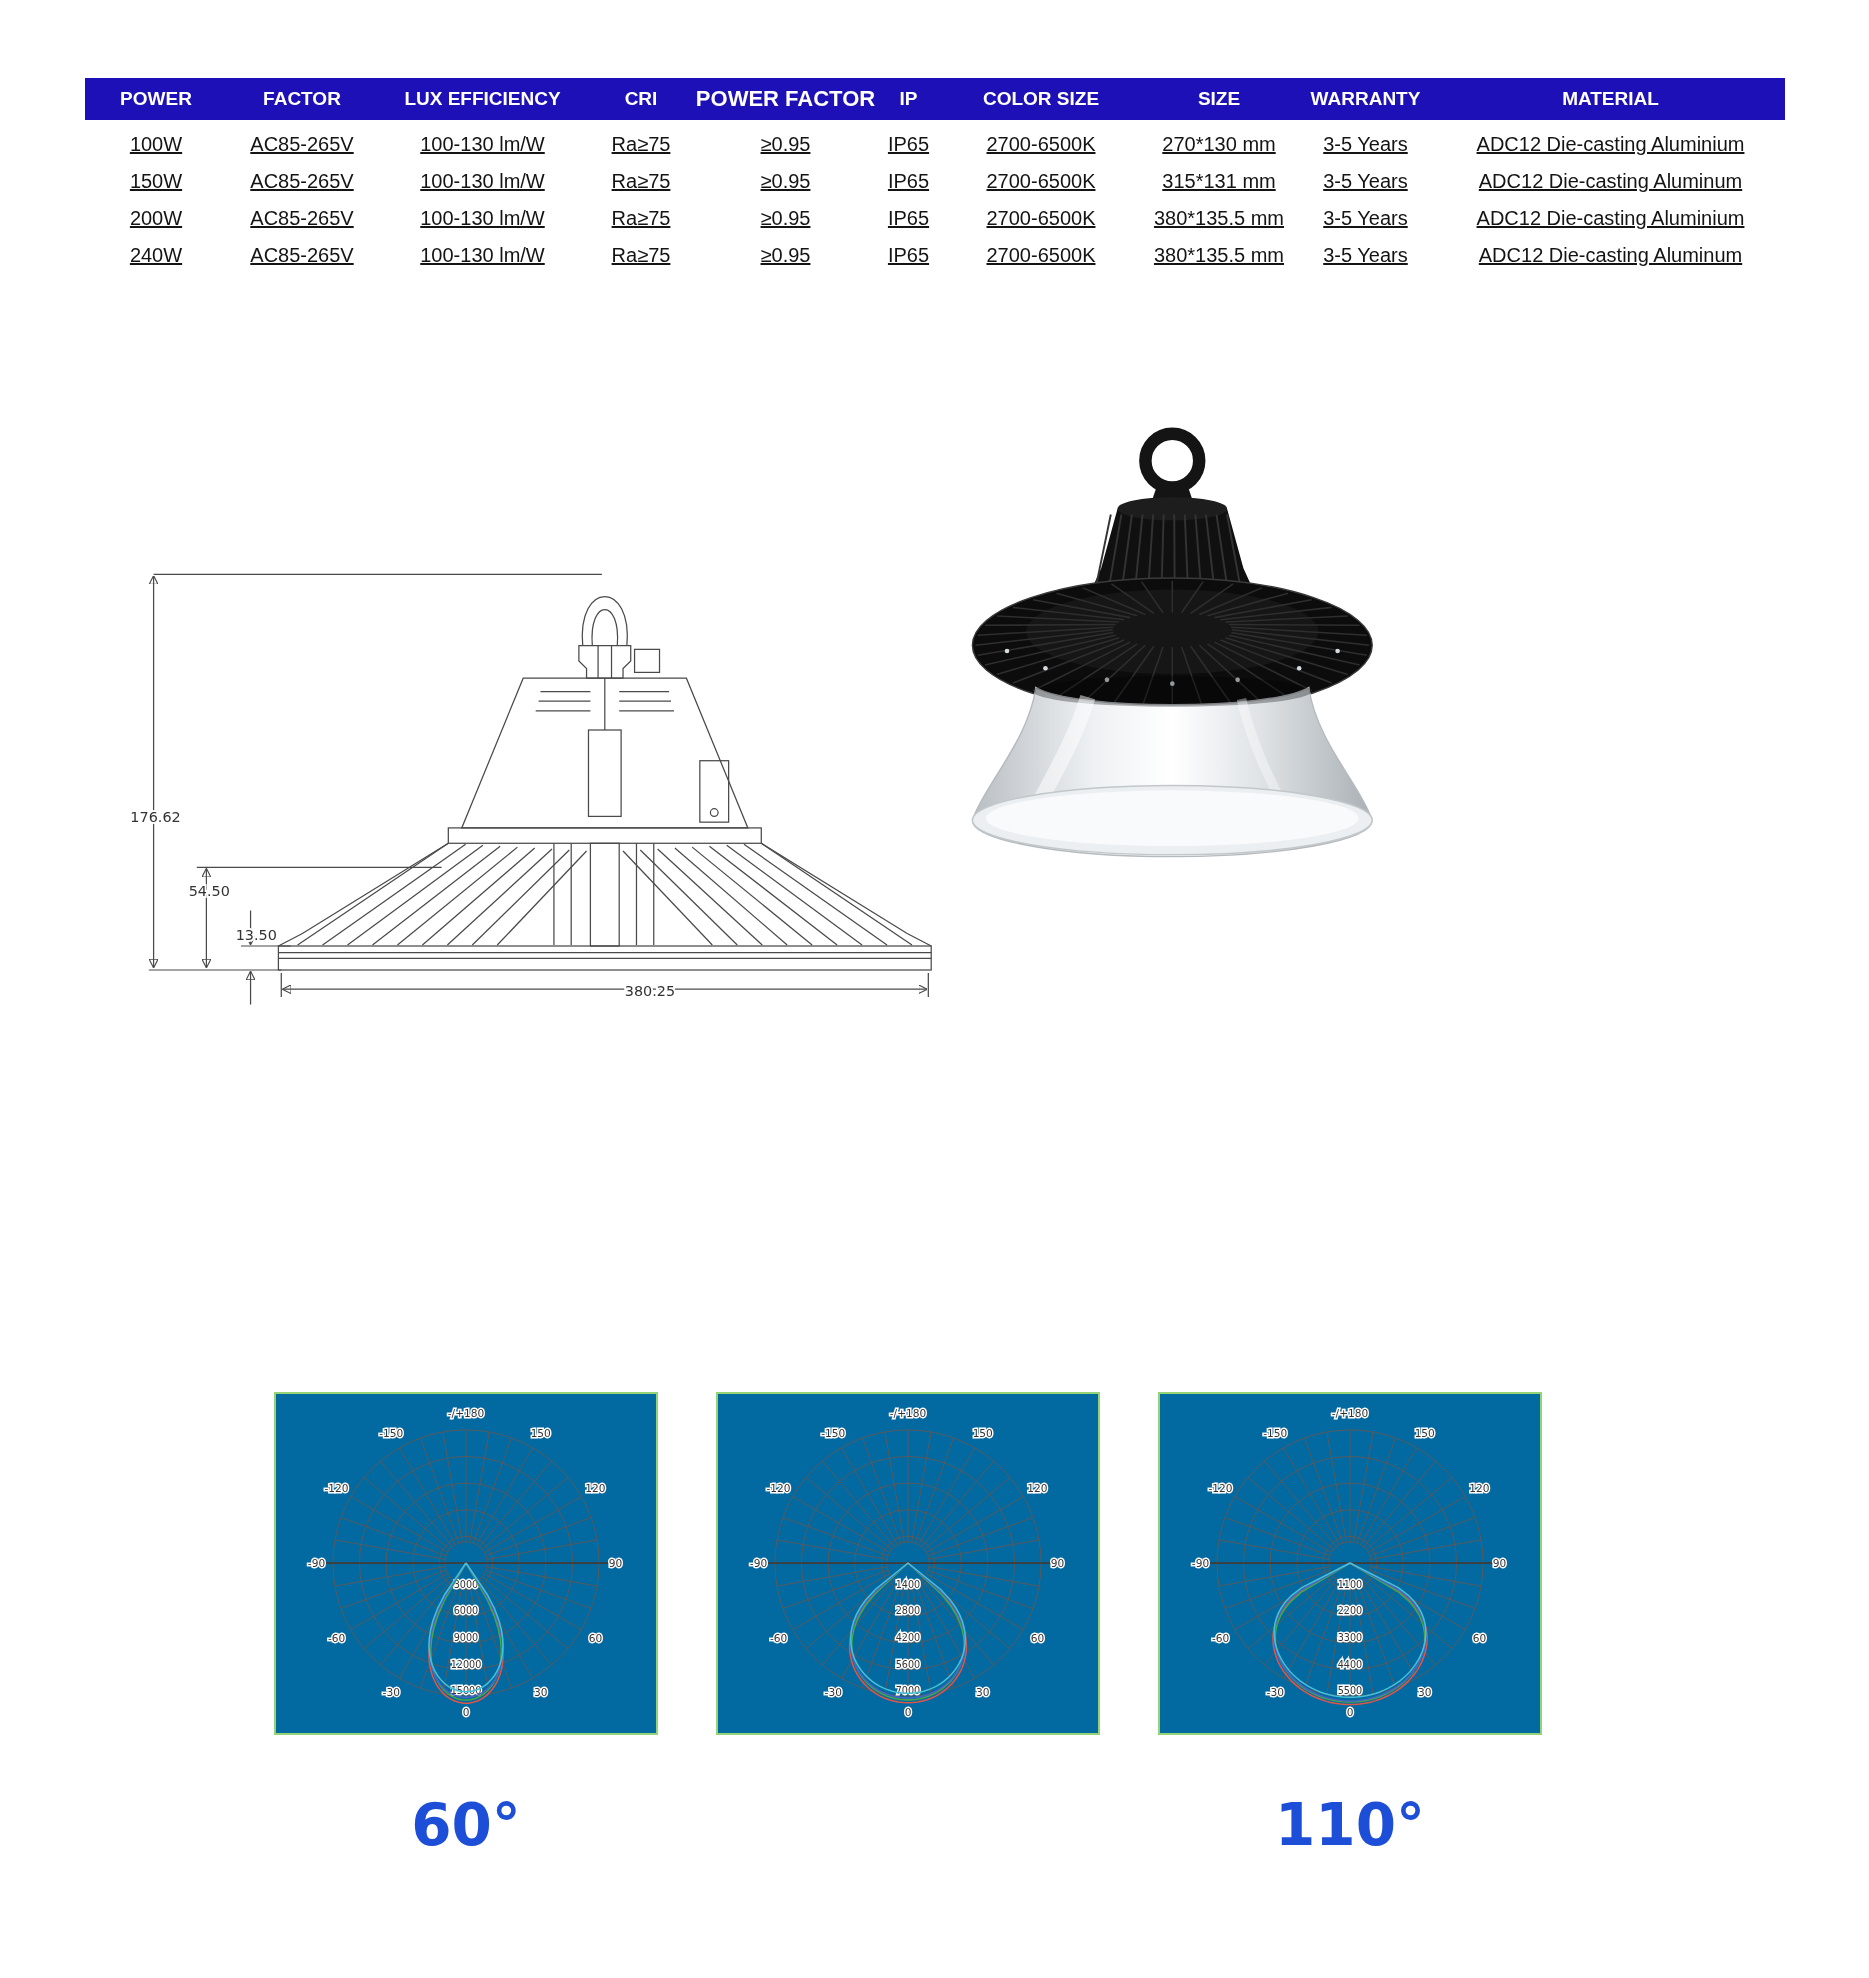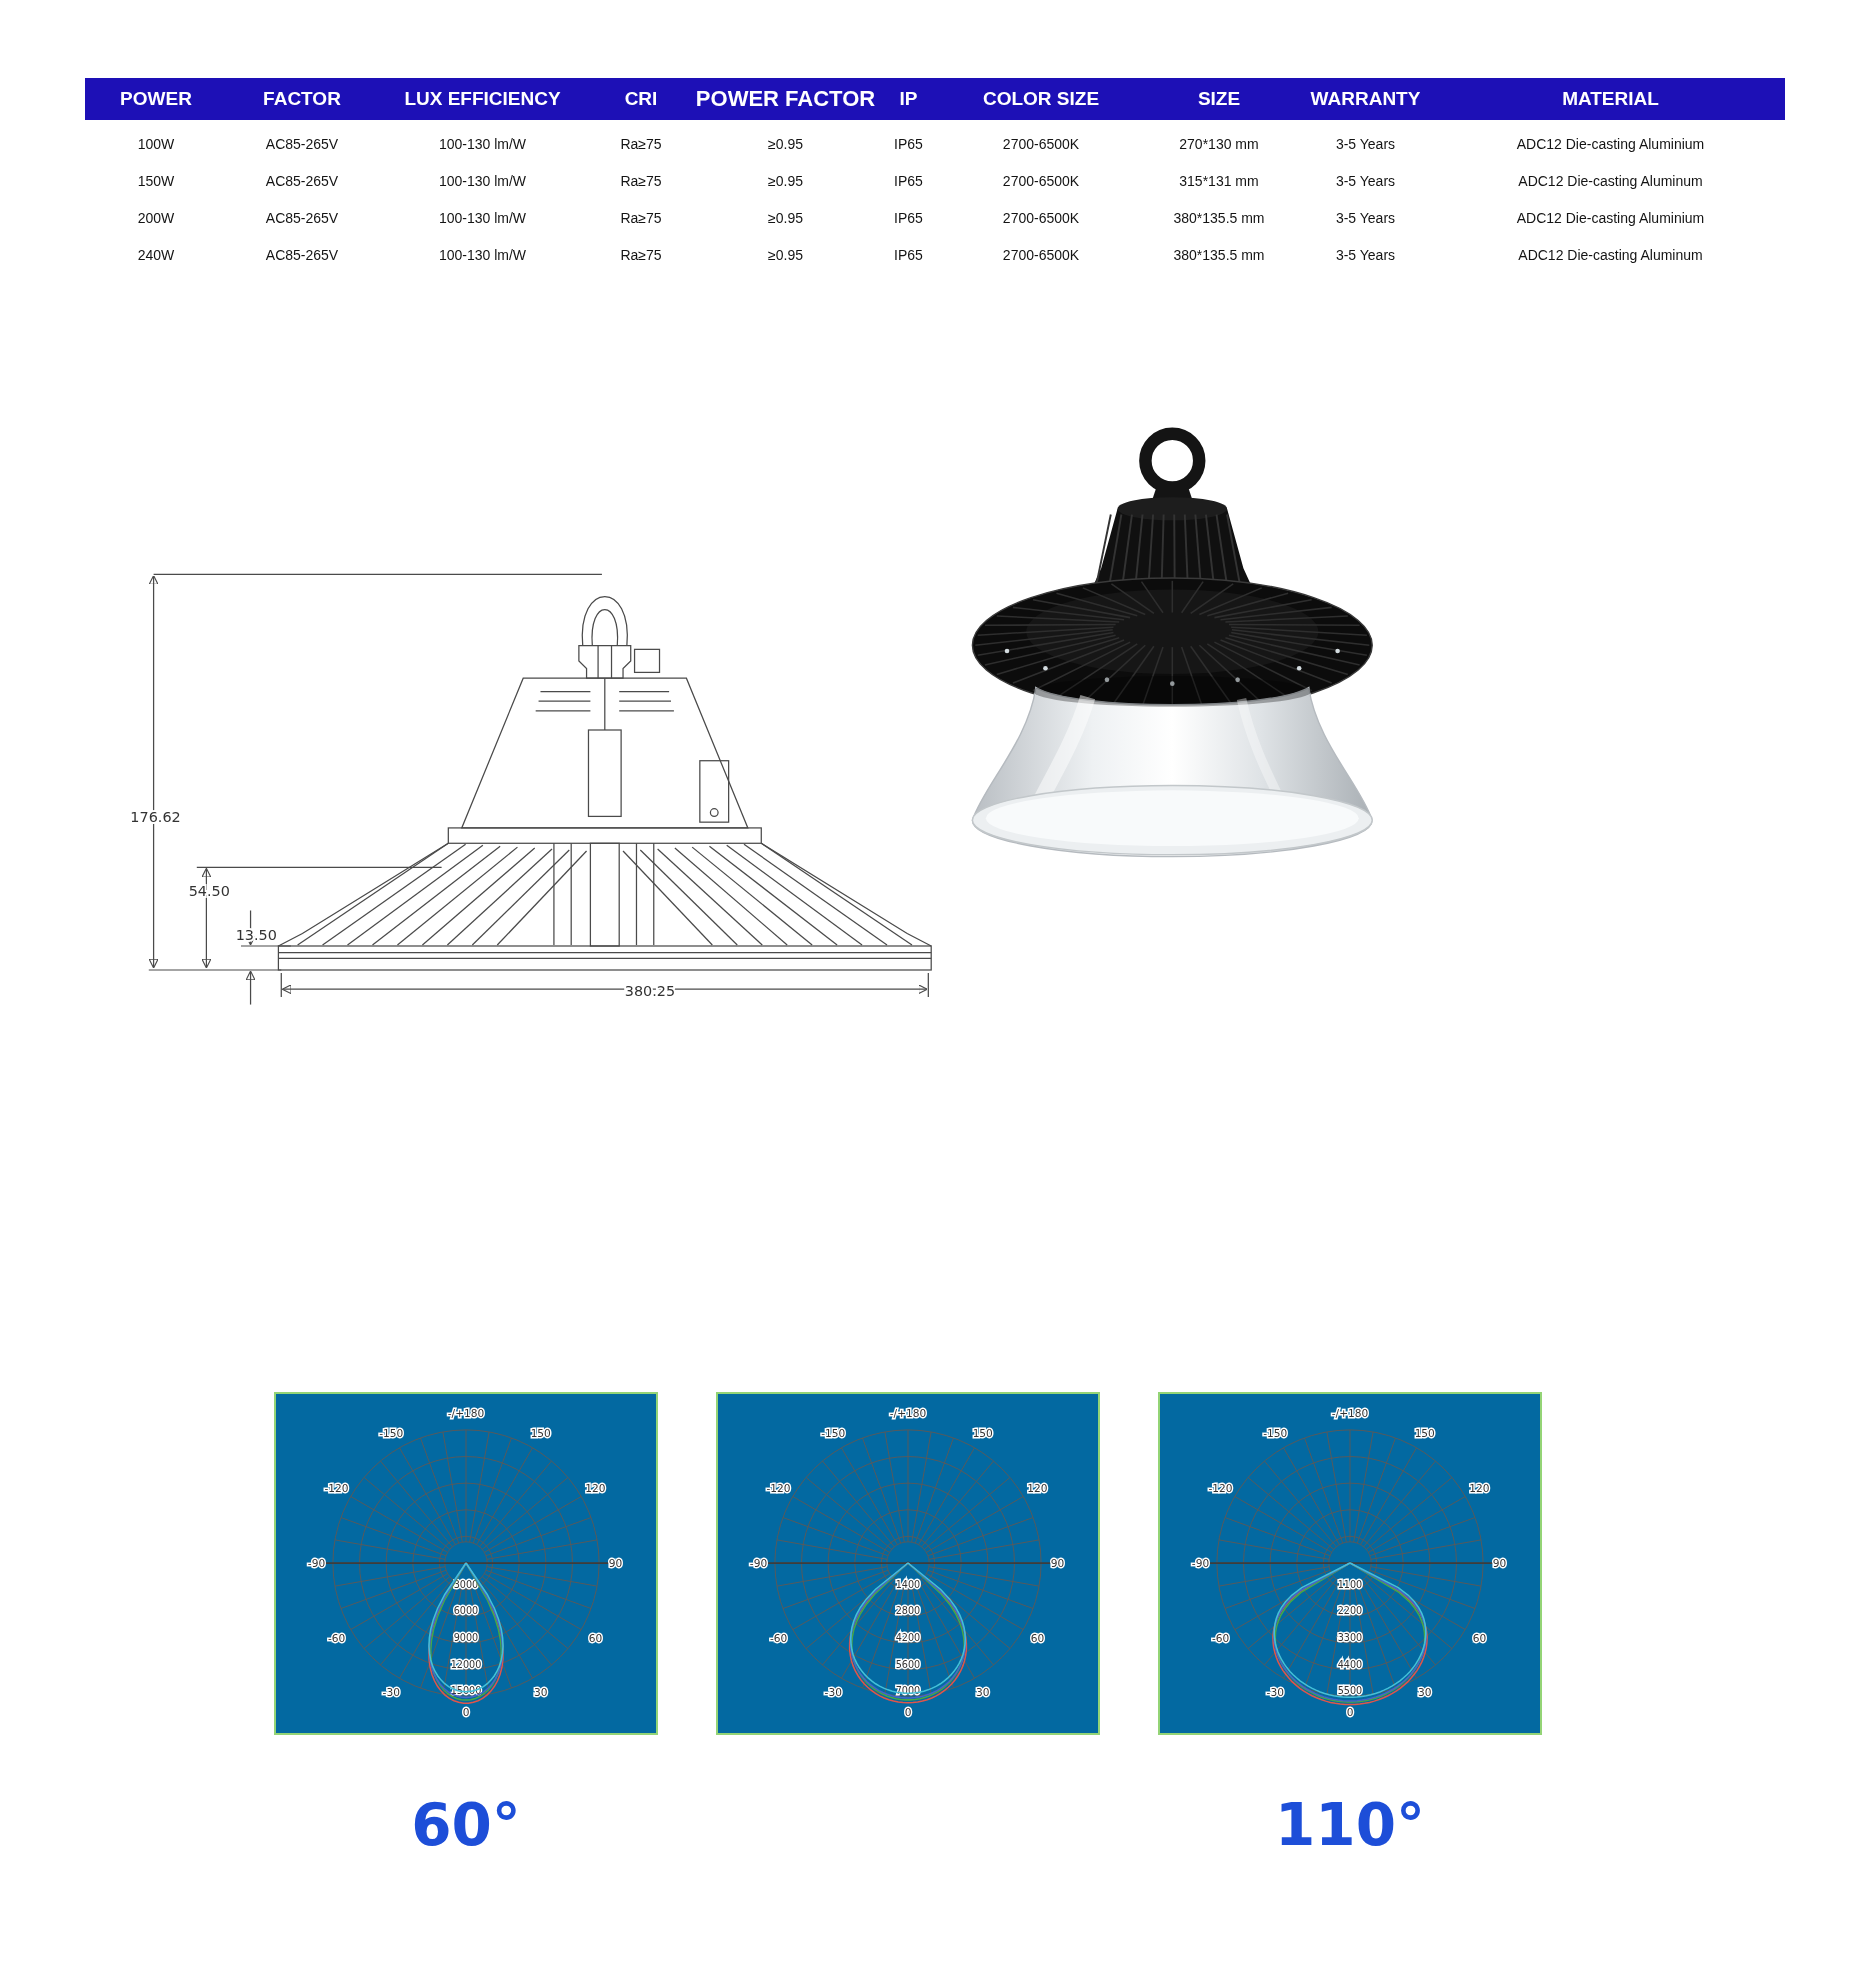--- a/index.html
+++ b/index.html
@@ -6,21 +6,21 @@
   .page{position:relative;width:1870px;height:1978px;background:#ffffff;
         font-family:"Liberation Sans",sans-serif;overflow:hidden;}
 
   
   .spec-table{position:absolute;left:85px;top:60px;width:1700px;margin-top:18px;
     --cols:142px 150px 211px 106px 183px 63px 202px 154px 139px 351px;}
   .thead{display:grid;grid-template-columns:var(--cols);background:#1d10b6;color:#fff;
          height:42px;align-items:center;text-align:center;font-weight:bold;font-size:19px;}
   .th.small{font-size:22px;}
   .tr{display:grid;grid-template-columns:var(--cols);height:37px;align-items:center;
-      text-align:center;font-size:14px;color:#141414;}
+      text-align:center;font-size:20px;color:#141414;text-decoration:underline;}
   .tbody{margin-top:5.8px;}
 
   
   .tech-drawing{position:absolute;left:110px;top:538px;width:860px;height:480px;}
   .tech-drawing line,.tech-drawing path,.tech-drawing rect,.tech-drawing circle{
       stroke:#4a4a4a;stroke-width:1.3;fill:none;}
   .tech-drawing text{font-family:"DejaVu Sans",sans-serif;font-size:15px;fill:#333;
       paint-order:stroke;stroke:#fff;stroke-width:4px;}
   .product-photo{position:absolute;left:884px;top:403px;width:567px;height:471px;}
 

